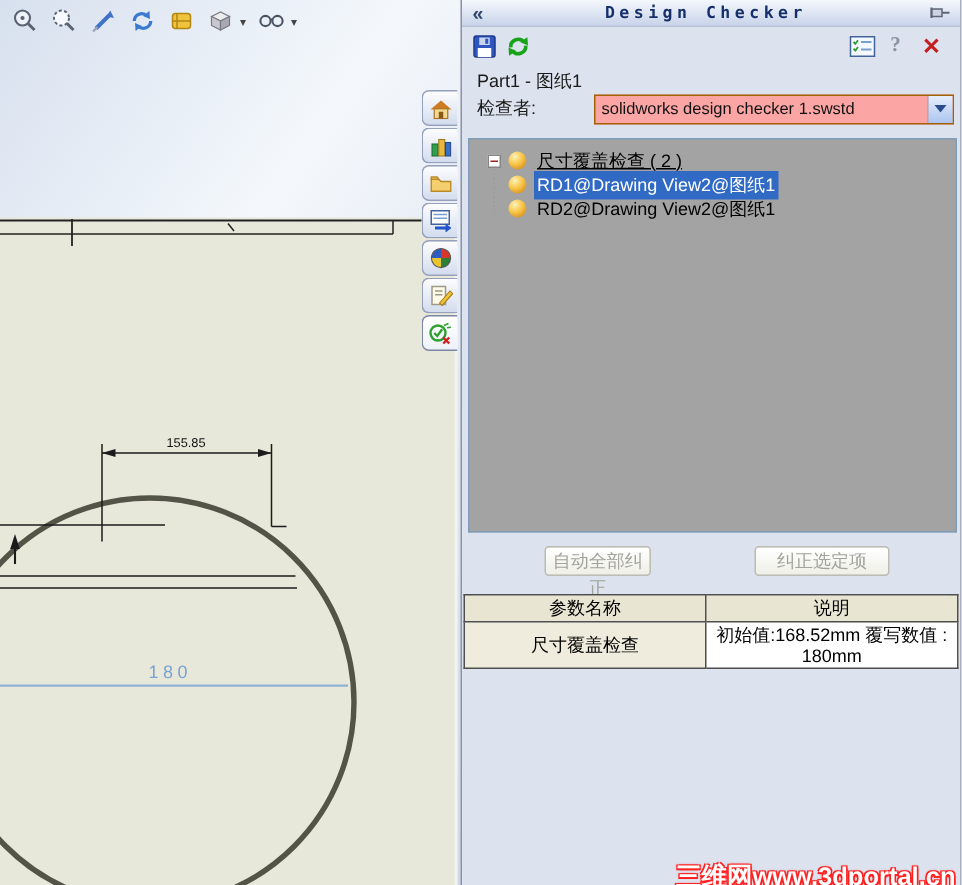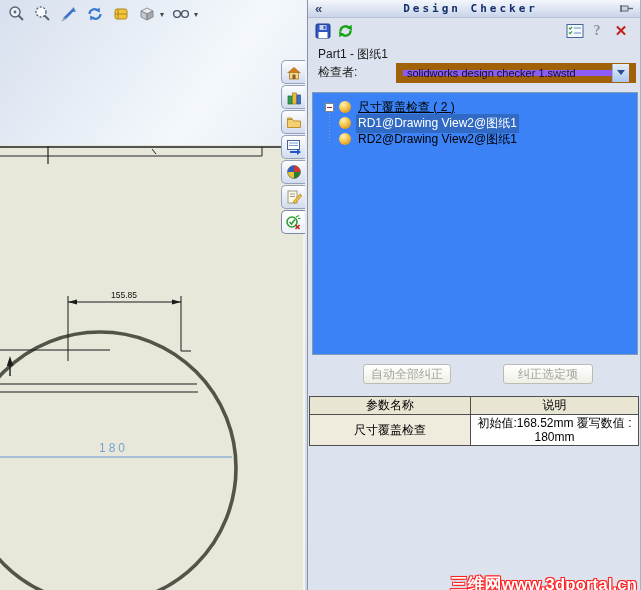--- a/index.html
+++ b/index.html
@@ -41,45 +41,45 @@
   .pt-icon { position:absolute; top:3px; width:18px; height:18px; display:flex; align-items:center; justify-content:center; }
   #save-btn { left:6px; } #refresh-btn { left:28px; }
   #options-btn { right:56px; } #help-btn { right:34px; }
   #close-btn { right:10px; font-size:15px; font-weight:bold; color:#c41f1f; }
   #help-btn { font-size:14px; font-weight:bold; color:#8d93a3; font-family:"Liberation Serif",serif; }
 
   #doc-label { position:absolute; left:10px; top:46px; font-size:12px; color:#1a1a1a; }
 
   #checker-row { position:absolute; left:10px; top:65px; width:318px; height:15px; display:flex; align-items:center; }
   #checker-label { font-size:12px; color:#1a1a1a; width:78px; }
-  #checker-combo { flex:1; height:20px; background:#8b5cf6; border:7px solid #a16207; display:flex; align-items:center; }
+  #checker-combo { flex:1; height:20px; background:#fca5a5; border:1px solid #a16207; display:flex; align-items:center; }
   #checker-value { flex:1; font-size:11px; color:#111; padding:0 4px; white-space:nowrap; overflow:hidden; }
   #combo-arrow { width:17px; height:18px; background:linear-gradient(180deg,#e6eefc,#abc6ef);
     border-left:1px solid #9ab1d4; display:flex; align-items:center; justify-content:center; }
   #combo-arrow .tri { width:0; height:0; border-left:4px solid transparent; border-right:4px solid transparent; border-top:5px solid #2a4b8d; }
 
-  #tree-box { position:absolute; left:4px; top:92px; width:326px; height:263px; background:#3b82f6;
+  #tree-box { position:absolute; left:4px; top:92px; width:326px; height:263px; background:#a3a3a3;
     border:1px solid #7f9db9; overflow:hidden;text-align:right; }
   .tree-row { display:flex; align-items:center; height:16px; font-size:12px; color:#000; position:relative; }
   .tree-row.root { margin-left:12px; margin-top:6px; }
   .tree-row.child { margin-left:26px; }
   .expander { width:9px; height:9px; border:1px solid #848484; background:#fff; position:relative; margin-right:5px; flex:none; }
   .expander::after { content:""; position:absolute; left:1px; top:3px; width:5px; height:1px; background:#9c2020; }
   .ball { width:12px; height:12px; border-radius:50%; flex:none; margin-right:5px;
     background:radial-gradient(circle at 35% 28%, #fff3b8, #f7c448 45%, #d88d1e 85%, #a96a12); }
   .tree-label { white-space:nowrap; padding:1px 2px; }
   .tree-label.rootlbl { text-decoration:underline; }
   .tree-label.selected { background:#316ac5; color:#fff; }
   #tree-connector { position:absolute; left:16px; top:20px; width:1px; height:30px;
     background:repeating-linear-gradient(180deg,#9a9a9a 0 1px,transparent 1px 3px); }
 
   .panel-btn { position:absolute; top:364px; height:20px; font-size:12px; color:#a3a39b; text-align:center;
     background:linear-gradient(180deg,#ffffff,#efefe7); border:1px solid #bcbcb0; border-radius:3px;
     font-family:"Liberation Sans",sans-serif; line-height:18px; }
-  #btn-fix-all { left:55px; width:88px; }
+  #btn-fix-all { left:55px; width:71px; }
   #btn-fix-selected { left:195px; width:90px; }
 
   #result-table { position:absolute; left:1px; top:396px; width:330px; border-collapse:collapse;
     font-size:12px; color:#000; background:#fff;border-radius:11px; }
   #result-table th, #result-table td { border:1px solid #4f4f4f; }
   #result-table th { height:15px; background:#e9e5d3; font-weight:normal; text-align:center; }
   #result-table td { height:30px; text-align:center; vertical-align:middle; }
   td.param-name { width:161px; background:#efecdd; }
   td.param-desc { background:#fff; padding:1px 6px; line-height:14px; }
 

